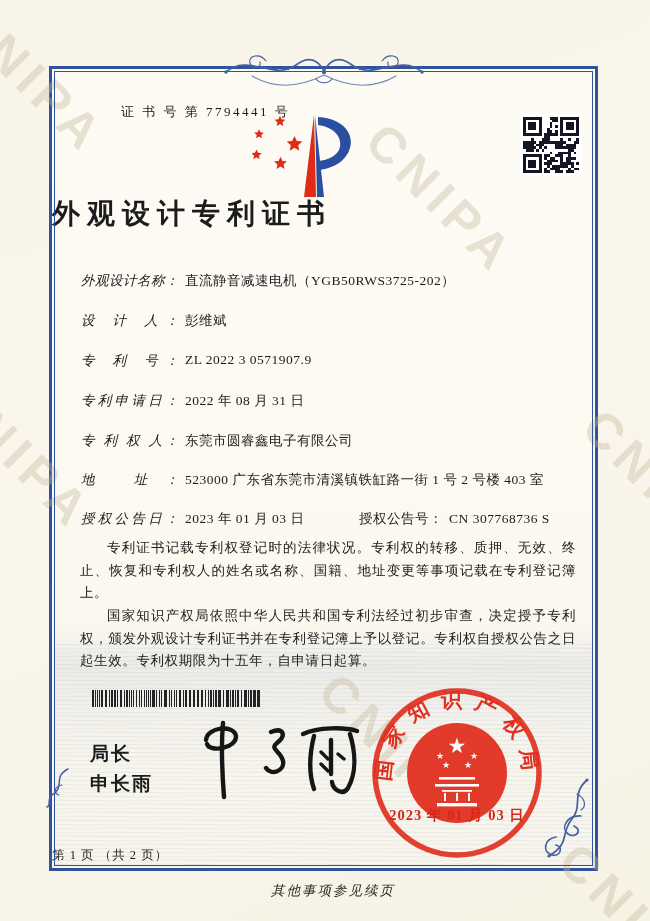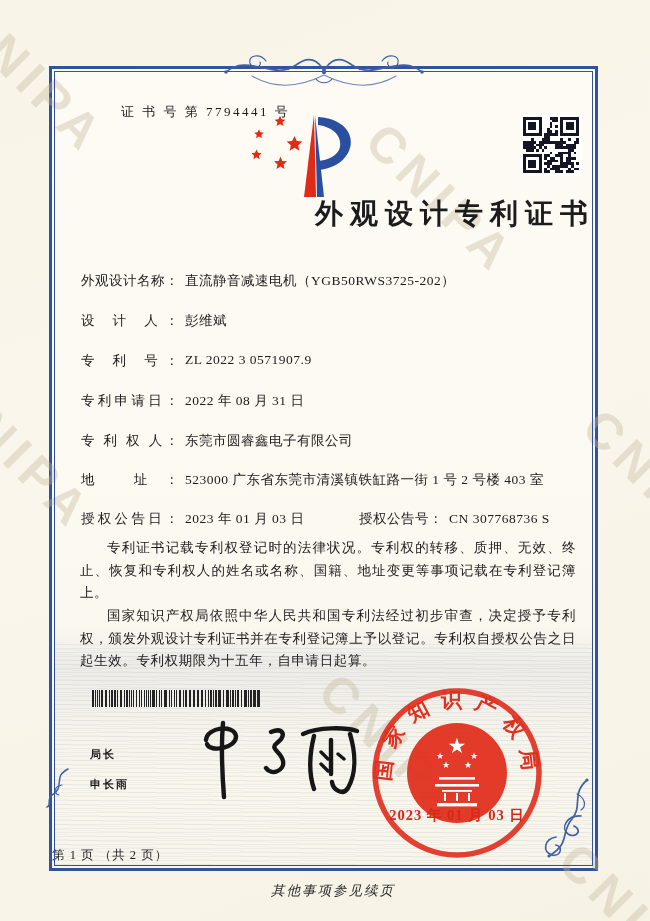--- a/index.html
+++ b/index.html
@@ -25,30 +25,30 @@
   .guilloche{left:3px;right:3px;top:575px;bottom:3px;z-index:1 !important;
     background:
       repeating-linear-gradient(0deg,rgba(130,150,185,.10) 0 1px,rgba(0,0,0,0) 1px 4px),
       repeating-linear-gradient(2deg,rgba(130,150,185,.06) 0 1px,rgba(0,0,0,0) 1px 5px);}
   .shade{left:3px;right:3px;top:556px;height:150px;z-index:1 !important;
     background:linear-gradient(180deg,rgba(168,176,192,0) 0,rgba(168,176,192,.16) 42px,rgba(168,176,192,.06) 95px,rgba(168,176,192,0) 150px);}
   .top-ornament{left:50%;top:-24px;transform:translateX(-50%);z-index:4 !important;}
   .certno{left:29px;top:34px;font-size:13px;letter-spacing:2.5px;margin-left:40px;}
   .logo{left:200px;top:44px;}
   .qr{left:468px;top:45px;width:62px;height:62px;background:#fff;padding:3px;box-sizing:border-box;}
-  .title{left:0;top:126px;width:100%;text-align:right;font-size:28px;font-weight:bold;letter-spacing:7px;}
+  .title{left:0;top:126px;width:100%;text-align:left;font-size:28px;font-weight:bold;letter-spacing:7px;}
   .frow{left:29px;width:505px;font-size:13.5px;letter-spacing:.5px;white-space:nowrap;}
-  .flabel{display:inline-block;width:98px;text-align:justify;text-align-last:justify;vertical-align:top;}
+  .flabel{display:inline-block;width:98px;text-align:justify;text-align-last:justify;vertical-align:top;font-style:italic;}
   .fval{margin-left:6px;}
   .fpair2{position:absolute;left:278px;top:0;}
   .paras{left:28px;top:468px;width:496px;font-size:13.5px;line-height:1.68;text-align:justify;letter-spacing:.6px;}
   .paras p{margin:0;text-indent:2em;}
   .barcode{left:40px;top:621px;}
   .signer{left:38px;top:670px;font-family:"Liberation Sans","DejaVu Sans",sans-serif;
-    font-size:11px;font-weight:bold;line-height:30px;letter-spacing:2px;}
+    font-size:19px;font-weight:bold;line-height:30px;letter-spacing:2px;}
   .sig{left:133px;top:642px;}
   .seal{left:315px;top:616px;width:180px;height:180px;}
   .sealdate{left:315px;top:737px;width:180px;text-align:center;color:#d62718;
     font-size:14.5px;font-weight:bold;letter-spacing:1px;white-space:nowrap;}
   .pagefoot{left:0;top:778px;width:100%;font-size:12.5px;letter-spacing:1px;}
   .br-flourish{right:2px;bottom:2px;z-index:4 !important;}
   .left-flourish{left:-8px;top:698px;z-index:4 !important;}
   .continuation{position:absolute;left:8px;top:882px;width:100%;text-align:center;z-index:3;
     font-size:13.5px;font-style:italic;letter-spacing:2px;color:#2a2a2a;}
 </style>

